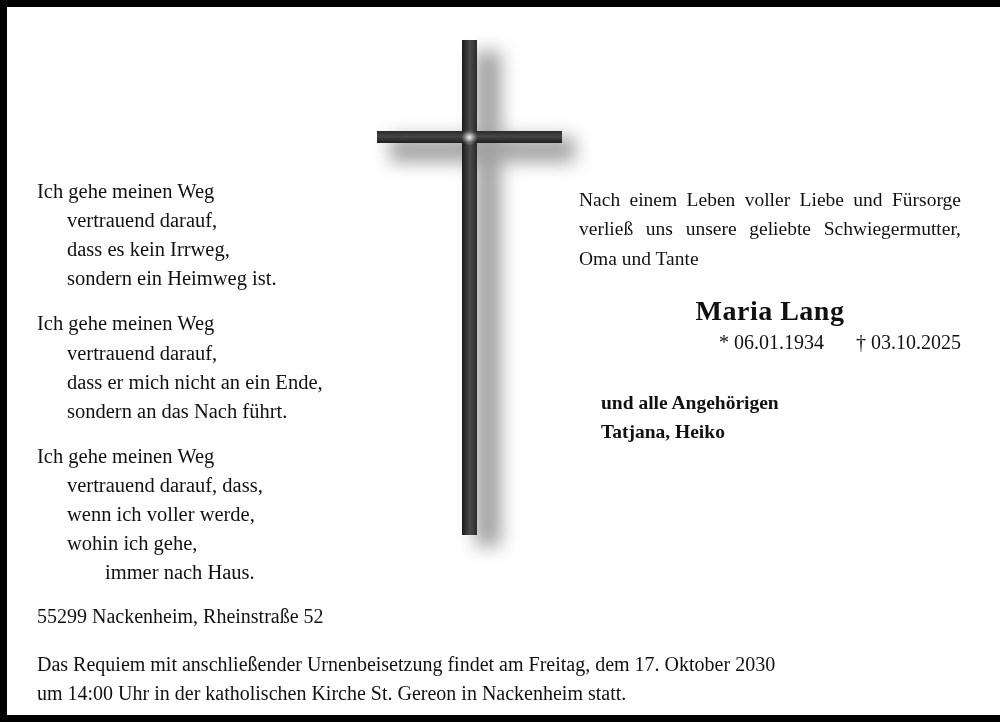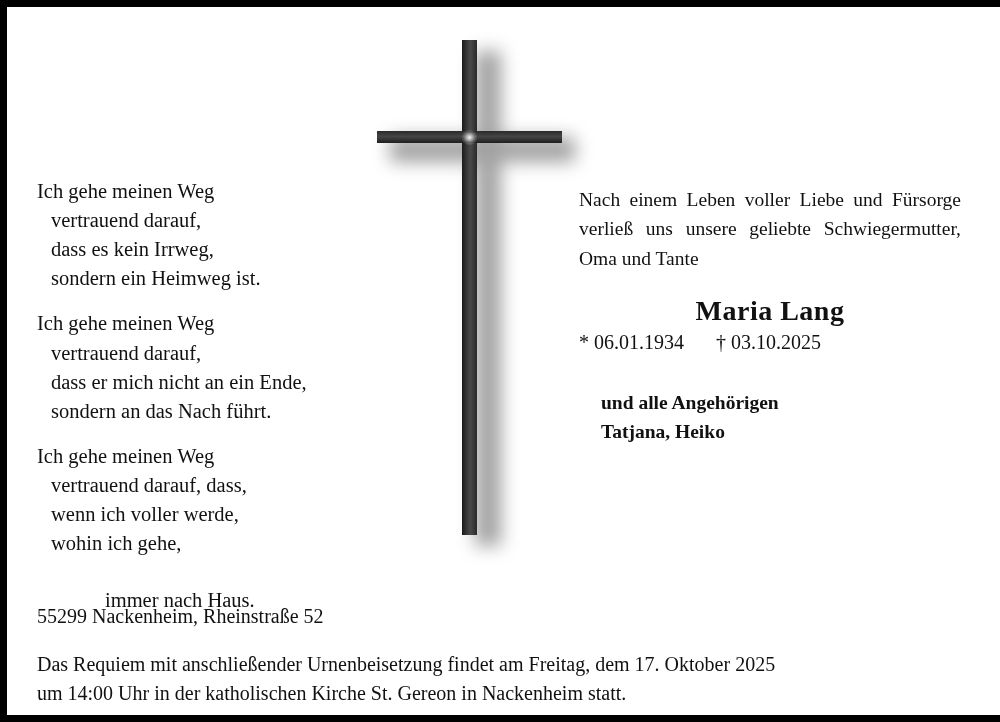--- a/index.html
+++ b/index.html
@@ -94,22 +94,22 @@
     left: 30px;
     top: 170px;
     width: 330px;
     font-size: 20.5px;
     line-height: 1.42;
   }
   .poem .stanza {
     margin-bottom: 16px;
   }
   .poem .l0 { margin-left: 0; }
-  .poem .l1 { margin-left: 14px; }
-  .poem .l2 { margin-left: 68px; margin-top: 28px; }
+  .poem .l1 { margin-left: 30px; }
+  .poem .l2 { margin-left: 68px; }
 
   
   .right {
     position: absolute;
     left: 572px;
     top: 178px;
     width: 382px;
   }
   .intro {
     font-size: 19.5px;
@@ -119,21 +119,21 @@
   }
   .name {
     margin-top: 22px;
     text-align: center;
     font-size: 28px;
     font-weight: bold;
     letter-spacing: 0.5px;
   }
   .dates {
     margin-top: 4px;
-    text-align: left;
+    text-align: right;
     font-size: 20px;
   }
   .dates .sep { display: inline-block; width: 22px; }
   .dedication {
     margin-top: 34px;
     margin-left: 22px;
     font-size: 19.5px;
     line-height: 1.5;
   }
   .dedication .bold { font-weight: bold; }
@@ -205,18 +205,18 @@
         <span>03.10.2025</span>
       </div>
       <div class="dedication">
         <div class="bold">und alle Angehörigen</div>
         <div class="bold">Tatjana, Heiko</div>
       </div>
     </div>
 
     <div class="address">55299 Nackenheim, Rheinstraße 52</div>
     <div class="requiem">
-      <div>Das Requiem mit anschließender Urnenbeisetzung findet am Freitag, dem 17. Oktober 2025</div>
+      <div>Das Requiem mit anschließender Urnenbeisetzung findet am Freitag, dem 17. Oktober 2030</div>
       <div>um 14:00 Uhr in der katholischen Kirche St. Gereon in Nackenheim statt.</div>
     </div>
 
   </div>
 </div>
 
 </body></html>

